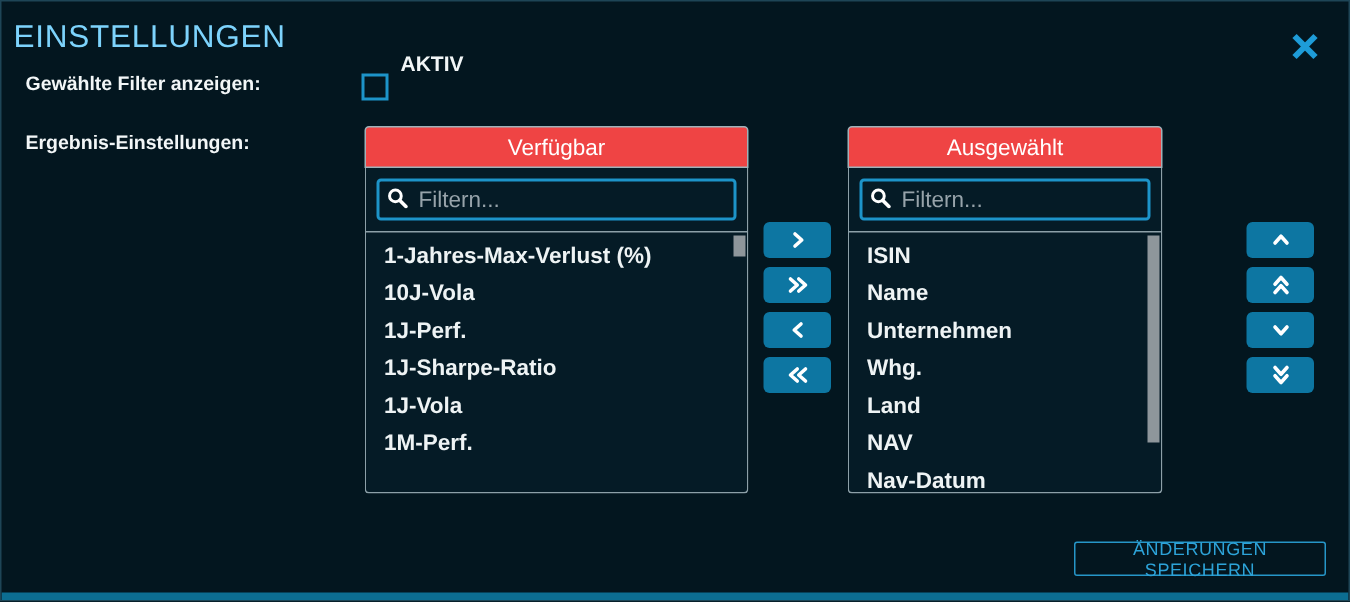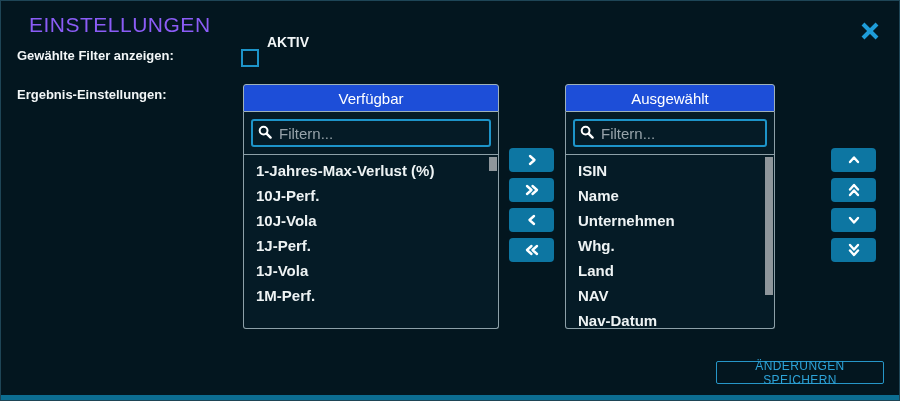--- a/index.html
+++ b/index.html
@@ -3,42 +3,42 @@
 <meta charset="utf-8">
 <style>
   * { margin:0; padding:0; box-sizing:border-box; }
   html,body { width:900px; height:401px; }
   body { font-family:"Liberation Sans", sans-serif; background:#02131c; }
   .dialog {
     position:relative; width:900px; height:401px;
     background:#03161f; border:1px solid #1e4556; overflow:hidden;
   }
   .title {
-    position:absolute; left:28px; top:12px;
-    font-size:21px; letter-spacing:0.5px; color:#8b5cf6; font-weight:400;
+    position:absolute; left:8px; top:12px;
+    font-size:21px; letter-spacing:0.5px; color:#7dd3fc; font-weight:400;
   }
   .close-btn {
     position:absolute; left:850px; top:14px; width:38px; height:32px;
     background:none; border:none; cursor:pointer;
     display:flex; align-items:center; justify-content:center;
   }
   .lbl { position:absolute; color:#f2f6f7; font-weight:bold; font-size:13px; }
   .lbl-filters { left:16px; top:47px; }
   .lbl-results { left:16px; top:86px; }
   .checkbox {
     position:absolute; left:240px; top:48px; width:18px; height:18px;
     border:2px solid #1d94c9; background:transparent; cursor:pointer;
   }
   .cb-label { position:absolute; left:266px; top:33px; color:#f2f6f7; font-weight:bold; font-size:14px; }
 
   .panel { position:absolute; top:83px; }
   .panel-available { left:242px; width:256px; }
   .panel-selected  { left:564px; width:210px; }
   .panel-header {
-    height:28px; background:#1d4ed8; border:1px solid #9fb2b9;
+    height:28px; background:#ef4444; border:1px solid #9fb2b9;
     border-radius:3px 3px 0 0; color:#ffffff; font-size:15px;
     display:flex; align-items:center; justify-content:center;
   }
   .panel-body {
     height:217px; background:#051b26; border:1px solid #8da0a8;
     border-top:none; border-radius:0 0 3px 3px; overflow:hidden;
   }
   .filter-wrap { position:relative; margin:7px; height:28px; }
   .filter-box {
     width:100%; height:100%; background:transparent;
@@ -110,23 +110,23 @@
         <svg class="search-ic" width="14" height="14" viewBox="0 0 14 14">
           <circle cx="5.6" cy="5.6" r="3.9" fill="none" stroke="#ffffff" stroke-width="2"></circle>
           <line x1="8.6" y1="8.6" x2="12.6" y2="12.6" stroke="#ffffff" stroke-width="2.4" stroke-linecap="round"></line>
         </svg>
         <input class="filter-box" placeholder="Filtern..." style="">
       </div>
       <div class="list">
 
         <div class="scroll-thumb thumb-available"></div>
       <div class="list-item">1-Jahres-Max-Verlust (%)</div>
-          <div class="list-item">10J-Perf.</div>
           <div class="list-item">10J-Vola</div>
           <div class="list-item">1J-Perf.</div>
+          <div class="list-item">1J-Sharpe-Ratio</div>
           <div class="list-item">1J-Vola</div>
           <div class="list-item">1M-Perf.</div>
         </div>
     </div>
   </div>
 
   <div class="btn-col col-transfer">
     <button class="sq-btn">
       <svg width="14" height="14" viewBox="0 0 14 14">
         <polyline points="5,3 9.5,7 5,11" fill="none" stroke="#ffffff" stroke-width="2.4" stroke-linecap="round" stroke-linejoin="round"></polyline>

